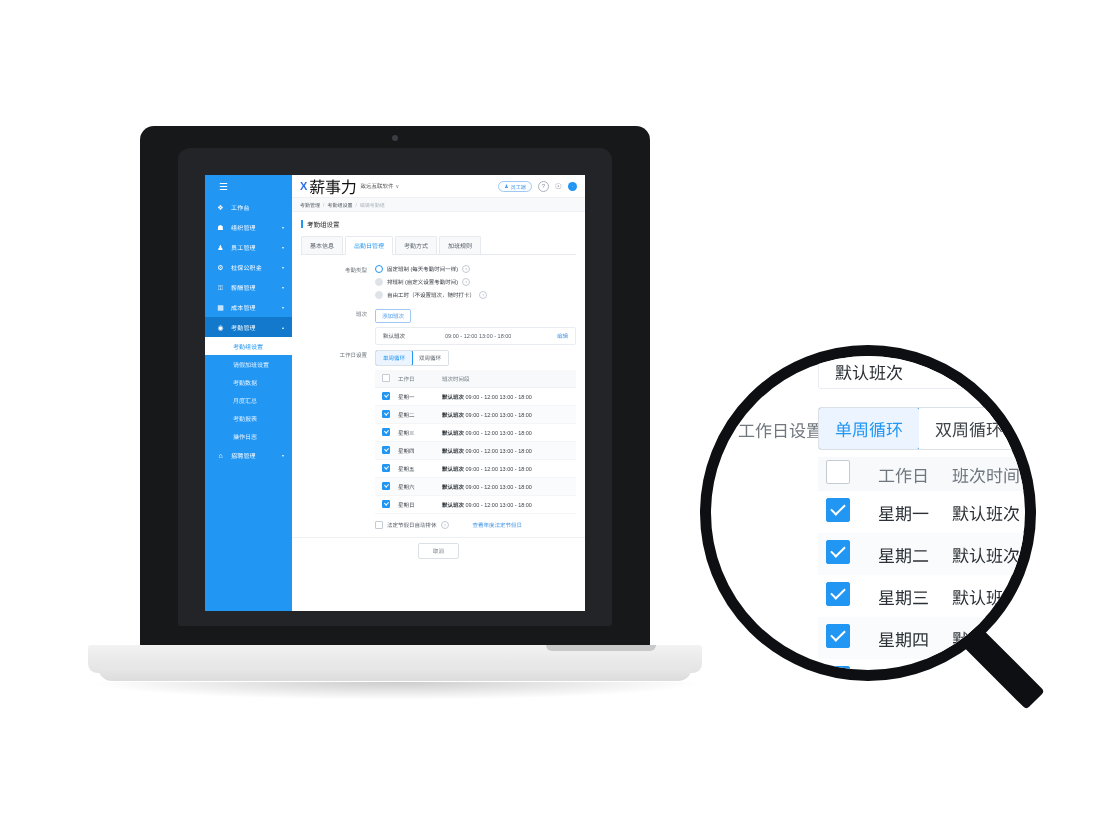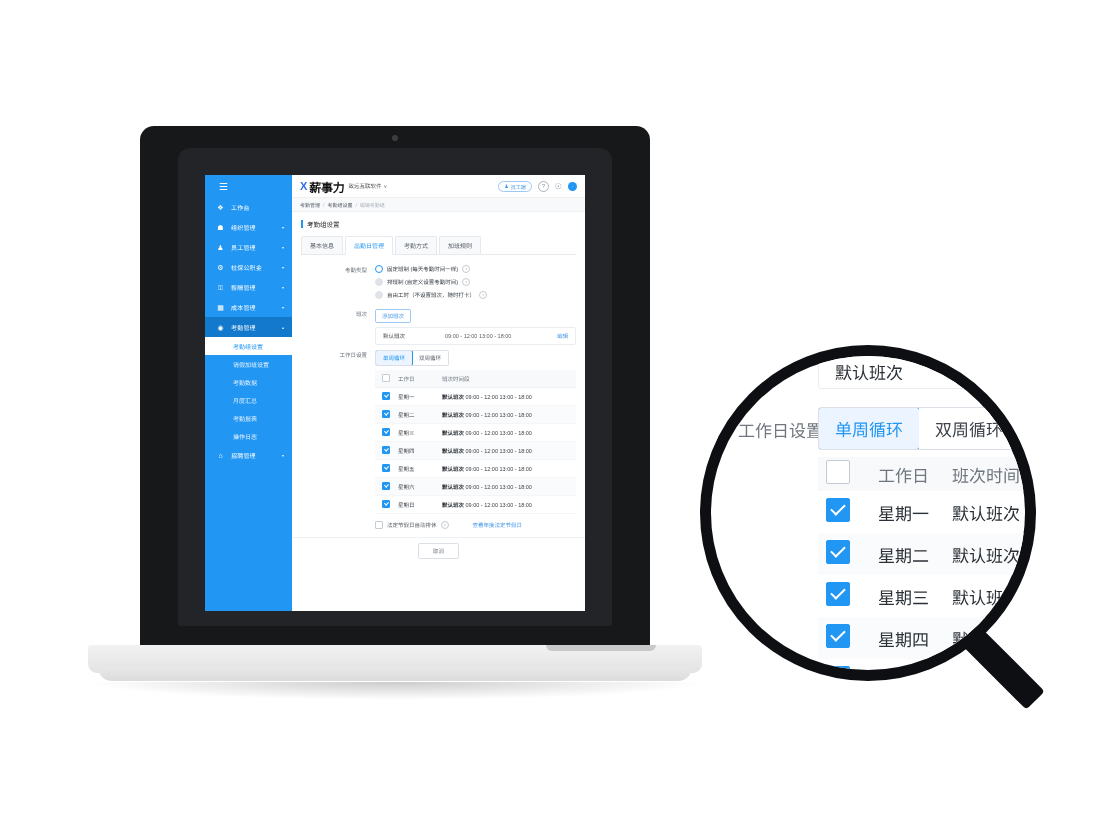--- a/index.html
+++ b/index.html
@@ -55,21 +55,21 @@
     font-size:7px;line-height:1;}
   .nav-label{flex:1;letter-spacing:.2px;}
   .nav-caret{font-size:4px;margin-right:8px;opacity:.9;}
   .sub-item{height:18px;display:flex;align-items:center;padding-left:28px;font-size:6px;
     color:#e3f1ff;}
   .sub-item.selected{background:#ffffff;color:#2196f3;}
 
   .main{flex:1;display:flex;flex-direction:column;background:#fff;min-width:0;}
   .topbar{height:22px;display:flex;align-items:center;padding:0 8px;border-bottom:1px solid #f0f0f0;}
   .logo-x{color:#2f6fed;font-weight:bold;font-size:11px;line-height:1;margin-right:2px;}
-  .logo-text{font-weight:bold;font-size:12px;color:#111;letter-spacing:-.3px;}
+  .logo-text{font-weight:normal;font-size:16px;color:#111;letter-spacing:-.3px;}
   .logo-sub{font-size:5.5px;color:#555;margin-left:4px;}
   .logo-caret{font-size:5px;color:#777;margin-left:2px;}
   .topbar-right{margin-left:auto;display:flex;align-items:center;gap:6px;}
   .emp-pill{border:1px solid #9fc9f5;border-radius:8px;padding:1px 5px;color:#4a9ae8;
     font-size:5px;display:flex;align-items:center;gap:2px;background:#fbfdff;}
   .circ-icon{width:9px;height:9px;border:1px solid #aab2bd;border-radius:50%;
     display:flex;align-items:center;justify-content:center;font-size:6px;color:#8c93a0;}
   .bell{font-size:8px;color:#8c93a0;}
   .avatar{width:9px;height:9px;border-radius:50%;background:#2196f3;
     display:flex;align-items:center;justify-content:center;font-size:5px;color:#fff;}

